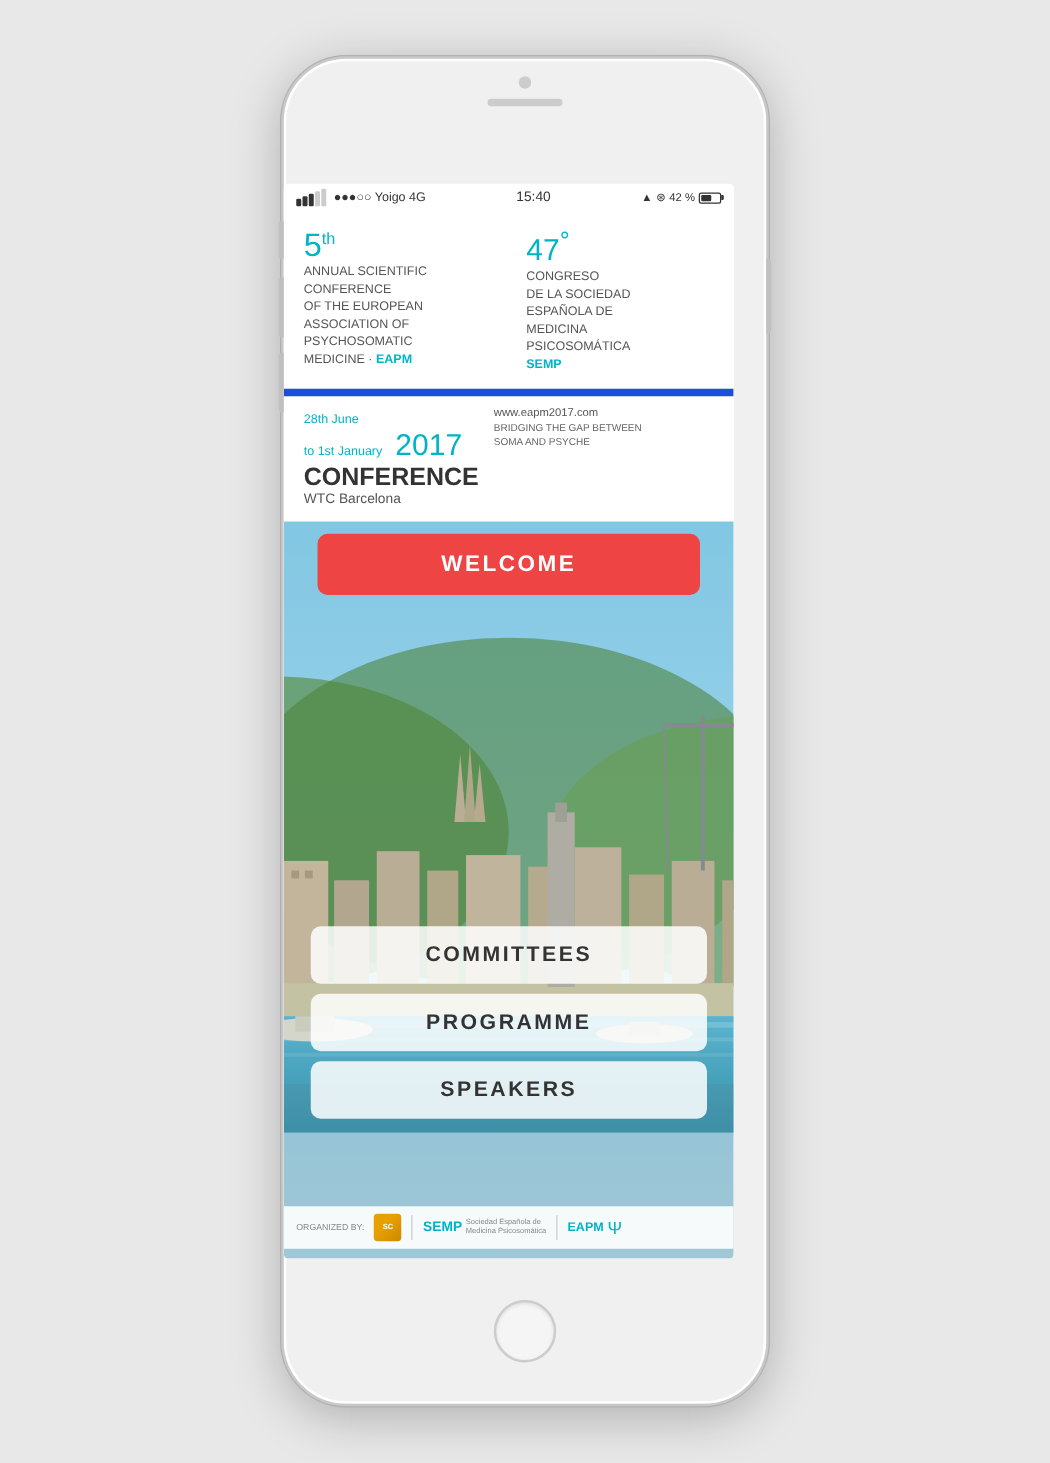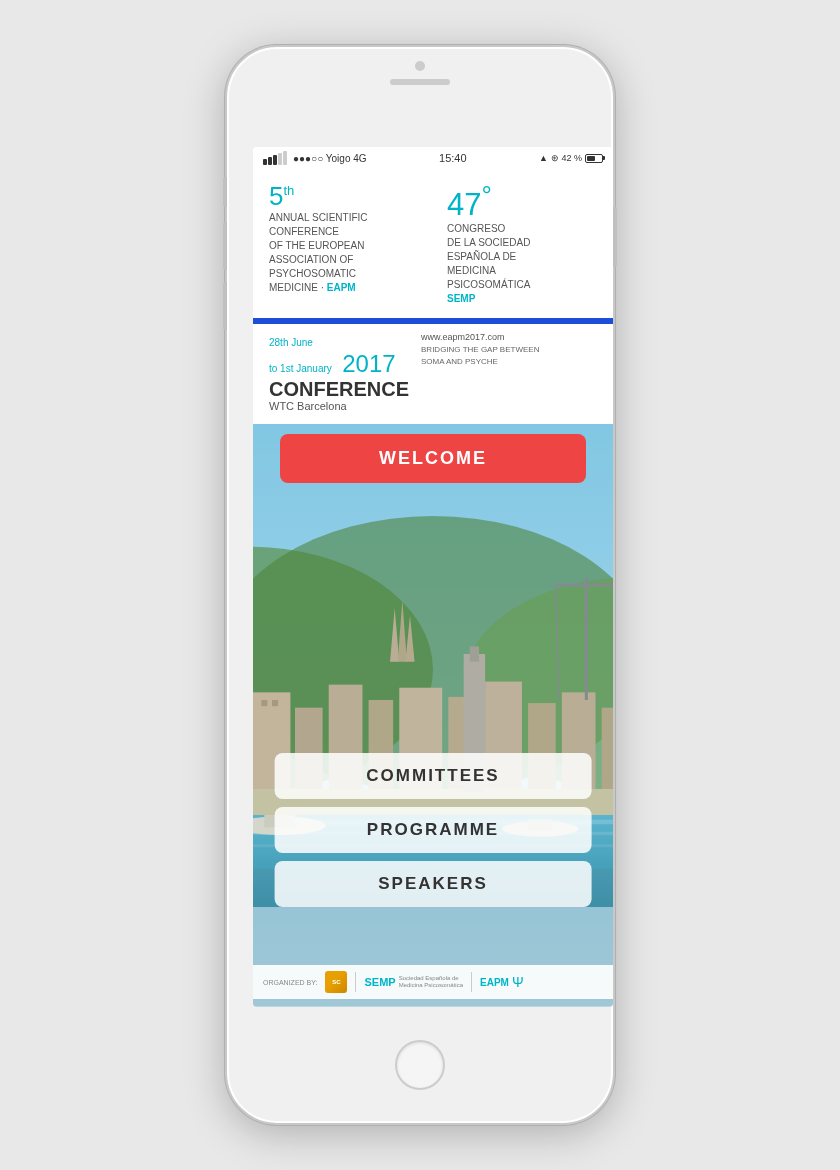--- a/index.html
+++ b/index.html
@@ -17,21 +17,21 @@
     .phone-outer {
       width: 390px;
       height: 1080px;
       background: #f0f0f0;
       border-radius: 52px;
       border: 2px solid #c8c8c8;
       box-shadow: 0 0 0 1px #b0b0b0, 0 8px 40px rgba(0,0,0,0.25), inset 0 0 0 2px #fff;
       position: relative;
       display: flex;
       flex-direction: column;
-      align-items: flex-end;
+      align-items: flex-start;
     }
 
     
     .phone-top-bezel {
       width: 100%;
       height: 100px;
       display: flex;
       flex-direction: column;
       align-items: center;
       justify-content: flex-start;
@@ -117,21 +117,21 @@
     .conference-title {
       font-size: 10px;
       color: #555;
       line-height: 1.4;
       margin-top: 2px;
       text-transform: uppercase;
     }
     .conference-title .highlight { color: #00b4c8; font-weight: 600; }
 
     .congreso-number {
-      font-size: 31px;
+      font-size: 24px;
       color: #00b4c8;
       font-weight: 300;
       line-height: 1;
     }
     .congreso-title {
       font-size: 10px;
       color: #555;
       line-height: 1.4;
       margin-top: 2px;
       text-transform: uppercase;
@@ -212,21 +212,21 @@
       font-size: 18px;
       font-weight: 700;
       letter-spacing: 2px;
       text-transform: uppercase;
       cursor: pointer;
       display: block;
     }
 
     .nav-buttons {
       position: absolute;
-      bottom: 100px;
+      bottom: 112px;
       left: 50%;
       transform: translateX(-50%);
       width: 88%;
       display: flex;
       flex-direction: column;
       gap: 8px;
       z-index: 10;
       margin-top: 20px;
     }
 

